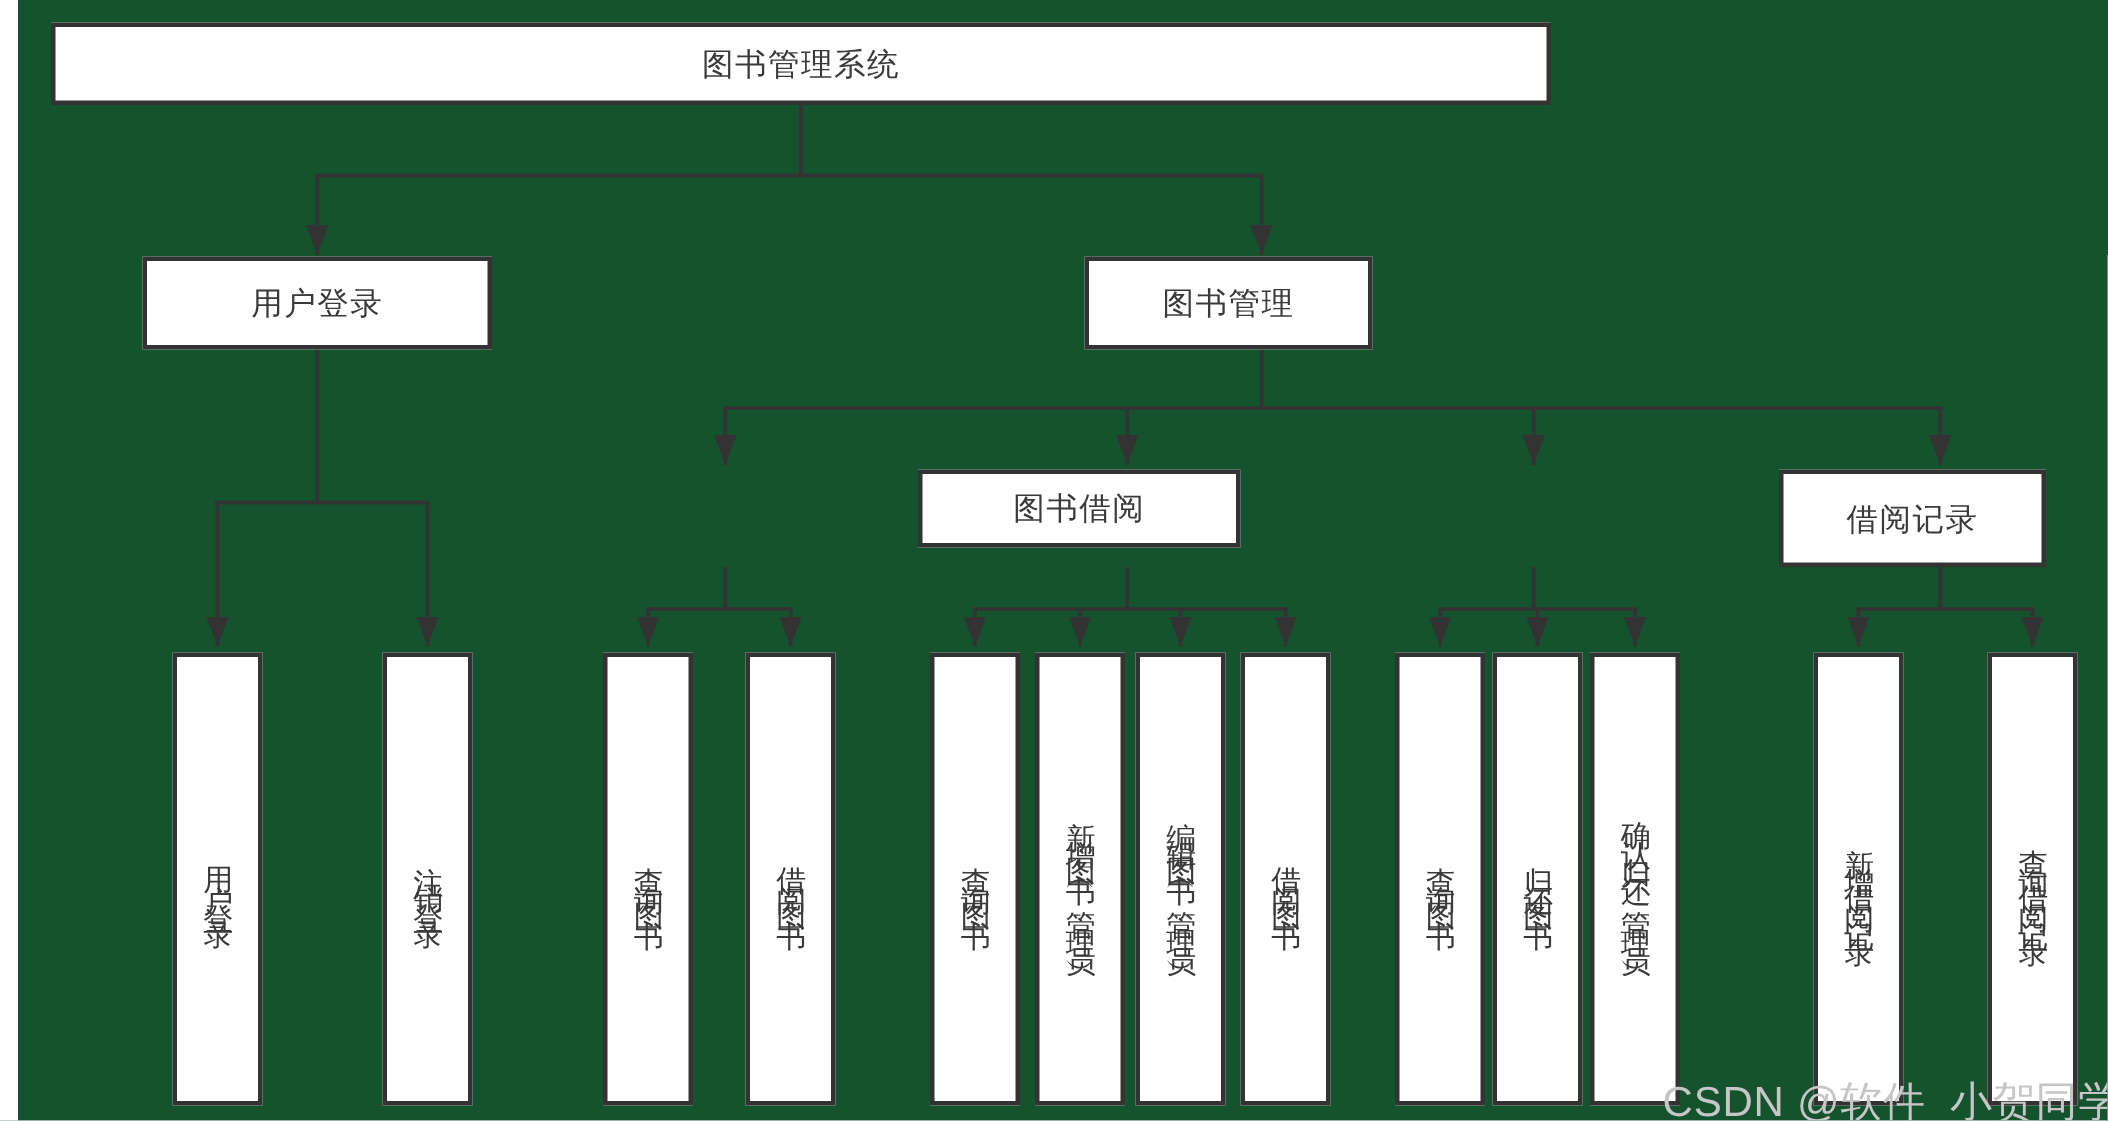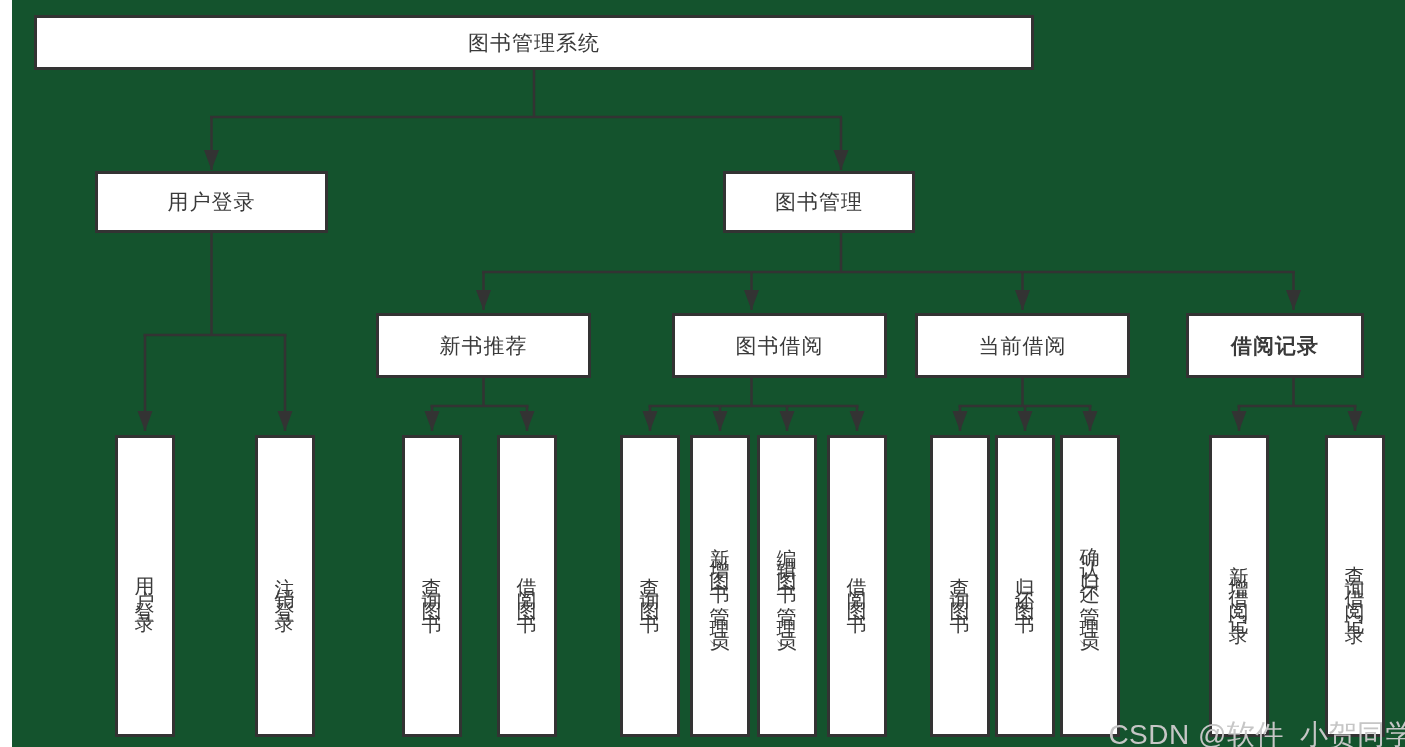--- a/index.html
+++ b/index.html
@@ -117,24 +117,22 @@
         <line x1="1343" y1="406" x2="1343" y2="431" marker-end="url(#arrow)"></line>
       </g>
     </g>
   </svg>
 
   <div class="box hbox" style="left:22px; top:15px; width:1000px; height:55px;">图书管理系统</div>
 
   <div class="box hbox" style="left:83px; top:171px; width:233px; height:62px;">用户登录</div>
   <div class="box hbox" style="left:711px; top:171px; width:192px; height:62px;">图书管理</div>
 
-  <div class="box hbox" style="left:364px; top:313px; width:215px; height:65px;">新书推荐</div>
-  <div class="box hbox" style="left:660px; top:313px; width:215px; height:65px;">图书借阅</div>
-  <div class="box hbox" style="left:903px; top:313px; width:215px; height:65px;">当前借阅</div>
-  <div class="box hbox" style="left:1174px; top:313px; width:178px; height:65px;font-weight:bold;">借阅记录</div>
+  <div class="box hbox" style="left:600px; top:313px; width:215px; height:52px;">图书借阅</div>
+  <div class="box hbox" style="left:1174px; top:313px; width:178px; height:65px;">借阅记录</div>
 
   <div class="box vbox" style="left:103px; top:435px; width:60px; height:302px;">用户登录</div>
   <div class="box vbox" style="left:243px; top:435px; width:60px; height:302px;">注销登录</div>
 
   <div class="box vbox" style="left:390px; top:435px; width:60px; height:302px;">查询图书</div>
   <div class="box vbox" style="left:485px; top:435px; width:60px; height:302px;">借阅图书</div>
 
   <div class="box vbox" style="left:608px; top:435px; width:60px; height:302px;">查询图书</div>
   <div class="box vbox" style="left:678px; top:435px; width:60px; height:302px;">新增图书（管理员）</div>
   <div class="box vbox" style="left:745px; top:435px; width:60px; height:302px;">编辑图书（管理员）</div>

